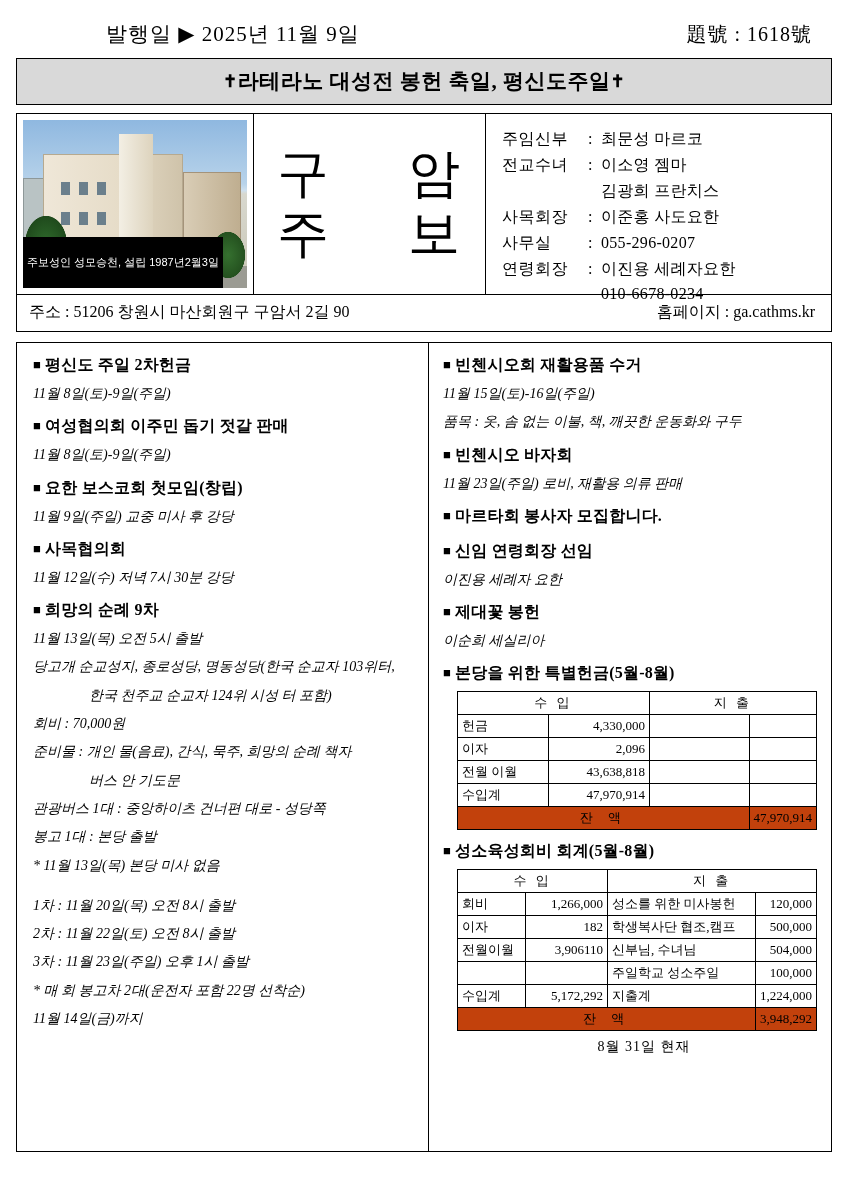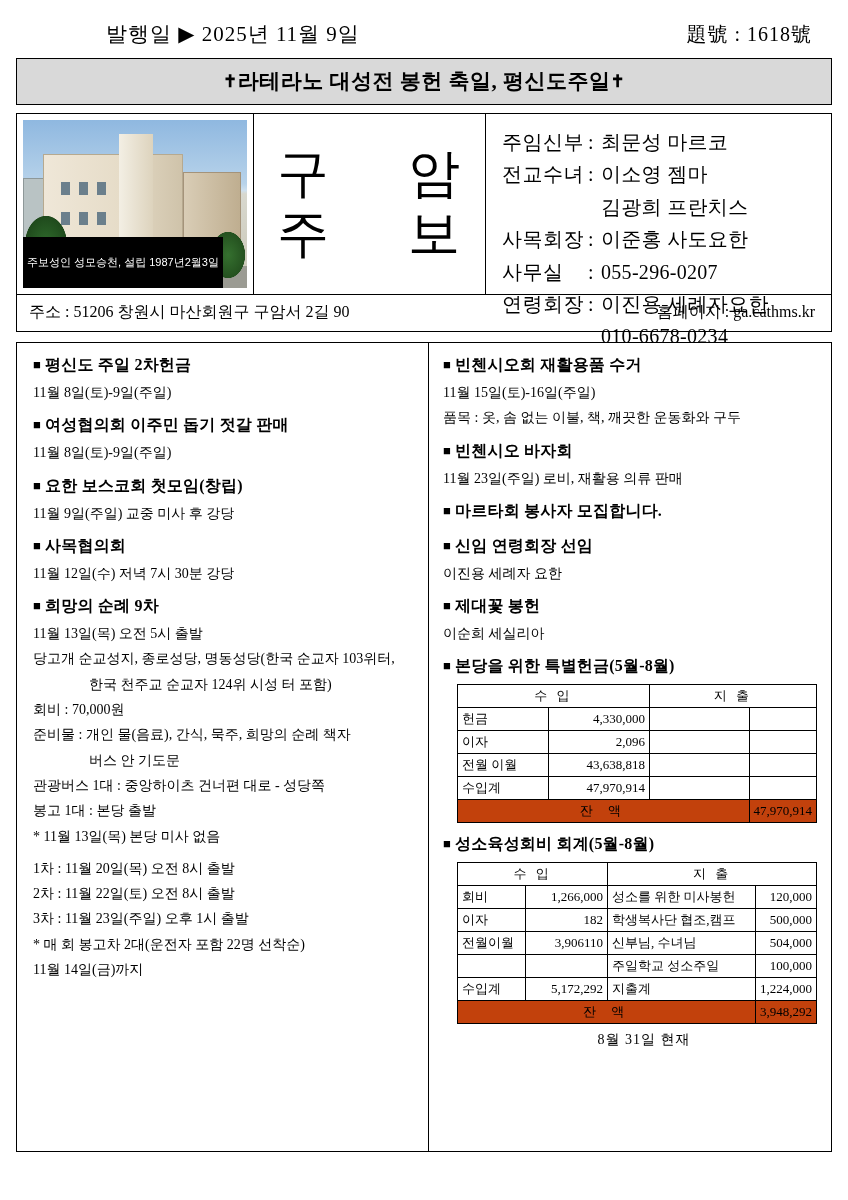--- a/index.html
+++ b/index.html
@@ -156,21 +156,21 @@
     justify-content: space-between;
     width: 185px;
     font-size: 52px;
     line-height: 1.15;
     letter-spacing: 2px;
   }
   .staff-cell {
     flex: 1;
     padding: 12px 10px 8px 16px;
     box-sizing: border-box;
-    font-size: 20px;
+    font-size: 16px;
     line-height: 1.62;
   }
   .staff-row {
     display: flex;
   }
   .staff-label {
     width: 86px;
     flex: none;
     letter-spacing: 0.5px;
   }
@@ -213,22 +213,23 @@
   }
   .head {
     font-size: 16px;
     font-weight: bold;
     margin: 0 0 7px 0;
     letter-spacing: 0.2px;
   }
   .head .sq { font-size: 13px; margin-right: 4px; vertical-align: 1px; }
   .line {
     font-size: 14px;
-    margin: 0 0 5px 0;
+    margin: 8px 0 5px 0;
     line-height: 1.45;
+    font-style: italic;
   }
   .gap { height: 11px; }
   .gap-s { height: 7px; }
   .indent2 { padding-left: 56px; }
 
   
   table.fin {
     border-collapse: collapse;
     margin: 6px 0 0 14px;
     font-size: 13px;

